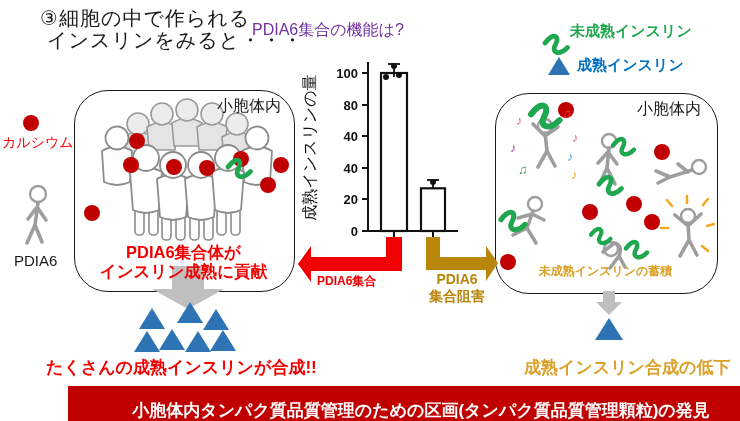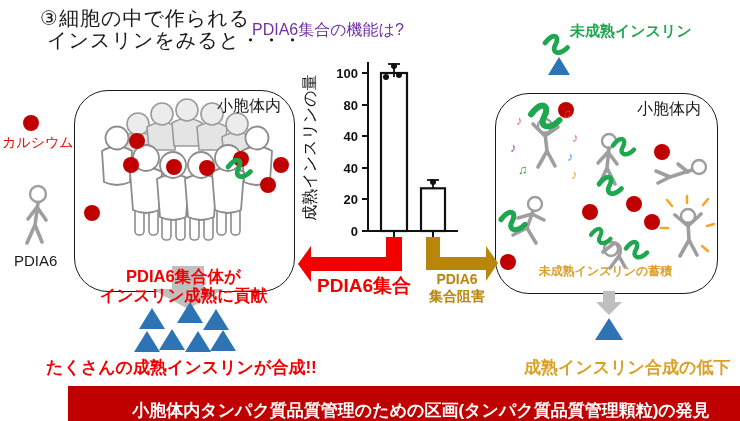--- a/index.html
+++ b/index.html
@@ -5,26 +5,26 @@
   html,body{margin:0;padding:0;background:#fff;}
   #stage{position:relative;width:740px;height:421px;overflow:hidden;background:#fff;
          font-family:"Liberation Sans","DejaVu Sans",sans-serif;}
   .panel{position:absolute;border:1.6px solid #1a1a1a;border-radius:34px;background:#fff;}
   #vector{position:absolute;left:0;top:0;z-index:3;}
   .txt{position:absolute;z-index:5;white-space:nowrap;}
   .title-line{font-size:20px;color:#1a1a1a;letter-spacing:1px;}
   .question{font-size:16px;color:var(--purple);}
   .legend-label{font-size:15px;font-weight:bold;}
   .panel-label{font-size:16px;color:#1a1a1a;}
-  .red-caption{font-size:16.5px;color:var(--red);font-weight:bold;text-align:center;width:100%;margin-top:24px;}
+  .red-caption{font-size:16.5px;color:var(--red);font-weight:bold;text-align:center;width:100%;}
   .calcium-label{font-size:14px;color:var(--red);}
   .pdia6-label{font-size:15px;color:#1a1a1a;}
   .ylabel{font-size:16px;color:#111;width:176px;text-align:center;transform:rotate(-90deg);}
   .ytick{font-size:13px;font-weight:bold;color:#111;width:26px;text-align:right;}
-  .arrow-label-red{font-size:19px;font-weight:bold;color:var(--red);}
+  .arrow-label-red{font-size:12px;font-weight:bold;color:var(--red);}
   .arrow-label-gold{font-size:14px;font-weight:bold;color:var(--gold);text-align:center;}
   .gold-caption{font-size:12px;color:var(--gold_text);font-weight:bold;text-align:center;width:100%;}
   .outcome-red{font-size:17px;color:var(--red);font-weight:bold;}
   .outcome-gold{font-size:17px;color:var(--gold_text);font-weight:bold;}
   .banner{position:absolute;left:33px;top:386px;width:706px;height:48px;background:var(--banner_bg);
           z-index:6;display:flex;align-items:center;justify-content:center;margin-left:35px;}
   .banner span{color:#fff;font-weight:bold;font-size:17px;}
   .note{position:absolute;z-index:5;font-size:13px;font-weight:bold;}
   .n-pink{color:#F06292}.n-red{color:#E53935}.n-purple{color:#AB47BC}
   .n-blue{color:#42A5F5}.n-green{color:#43A047}.n-orange{color:#F5A623}
@@ -217,20 +217,21 @@
 
     <use href="#sq" class="sq" transform="translate(545,34) scale(1.5)"></use>
     <polygon class="tri" points="559,57 570,75 548,75"></polygon>
   </svg>
 
   <div class="txt title-line" style="left:40px;top:5px;">③細胞の中で作られる</div>
   <div class="txt title-line" style="left:47px;top:27px;text-align:center;">インスリンをみると・・・</div>
   <div class="txt question" style="left:252px;top:20px;">PDIA6集合の機能は?</div>
 
   <div class="txt legend-label" style="left:570px;top:22px;color:var(--green);">未成熟インスリン</div>
+  <div class="txt legend-label" style="left:577px;top:56px;color:var(--legend_blue);">成熟インスリン</div>
 
   <div class="txt panel-label" style="left:217px;top:96px;">小胞体内</div>
   <div class="txt red-caption" style="left:74px;top:242px;width:219px;">PDIA6集合体が</div>
   <div class="txt red-caption" style="left:74px;top:261px;width:219px;">インスリン成熟に貢献</div>
 
   <div class="txt calcium-label" style="left:2px;top:134px;text-align:right;">カルシウム</div>
   <div class="txt pdia6-label" style="left:14px;top:252px;">PDIA6</div>
 
   <div class="txt ylabel" style="left:222px;top:137px;">成熟インスリンの量</div>
   <div class="txt ytick" style="left:332px;top:66px;">100</div>

